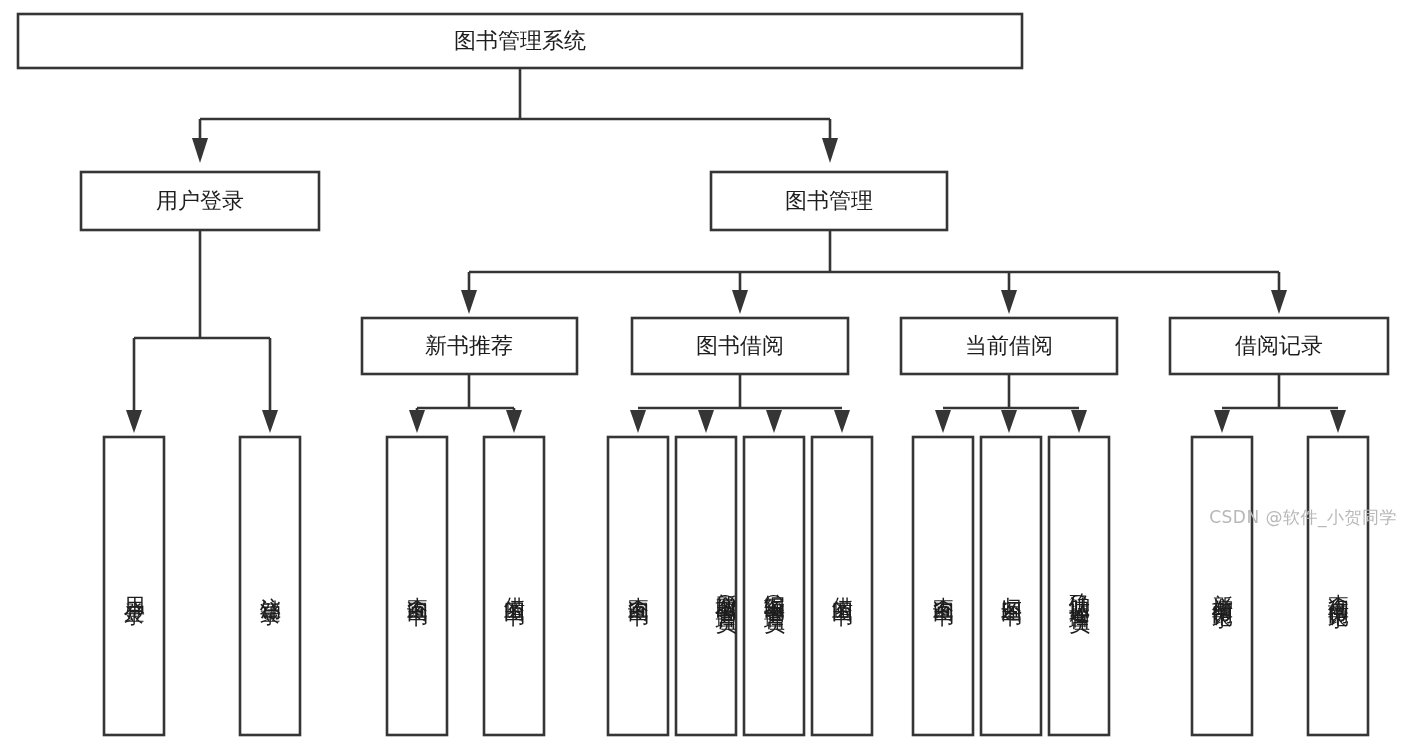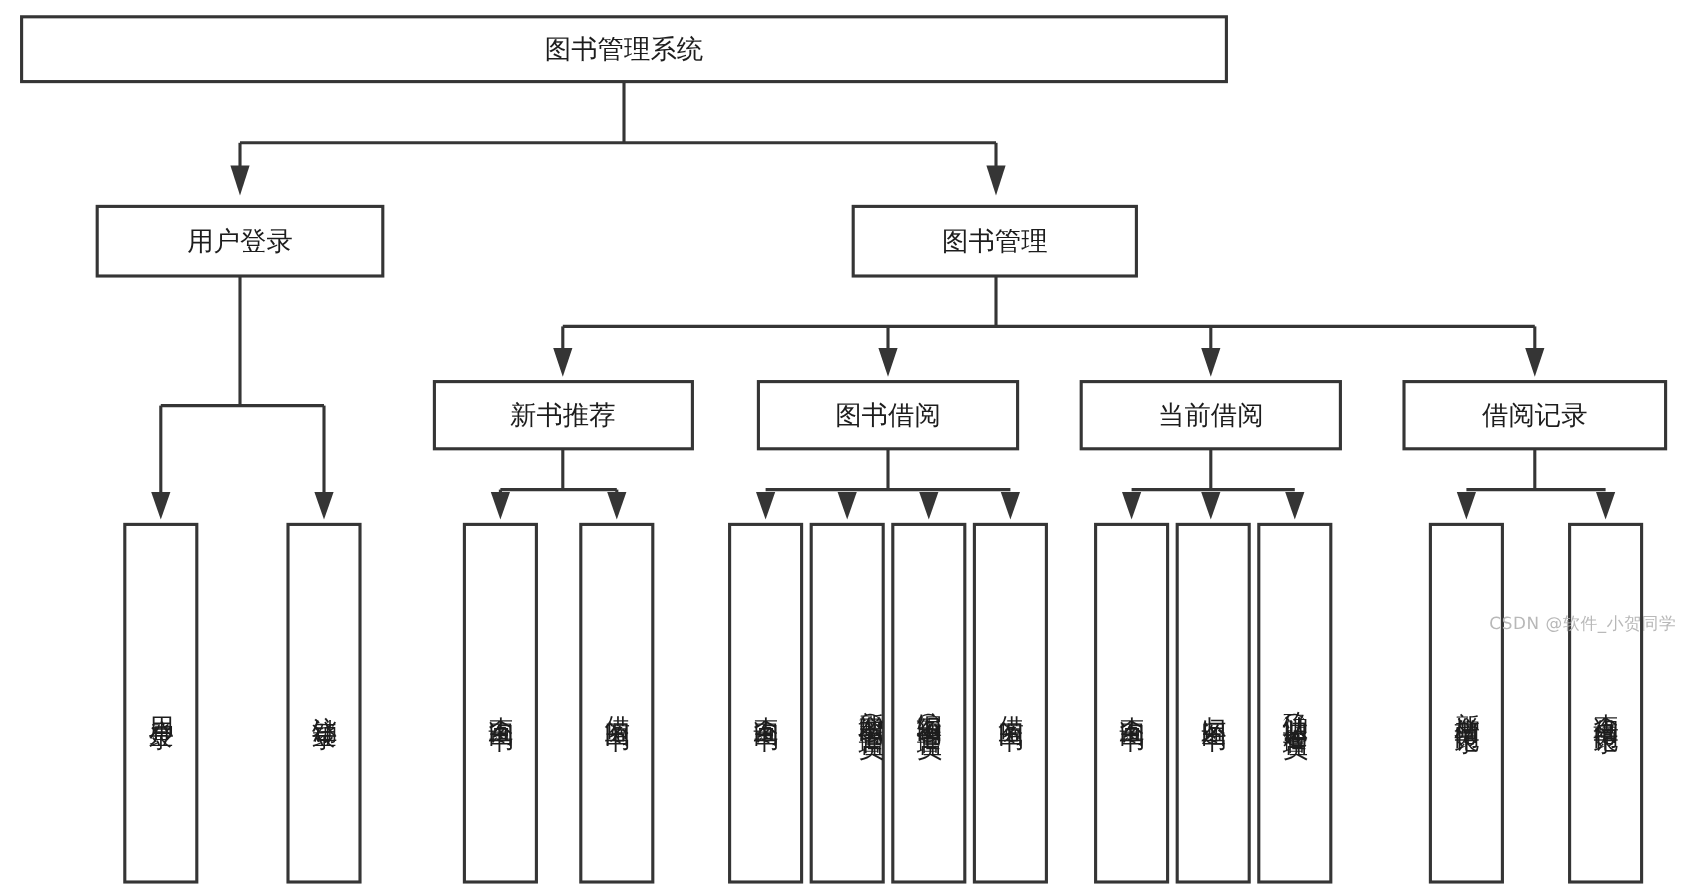--- a/index.html
+++ b/index.html
@@ -67,21 +67,21 @@
     color: #1d1d1d;
     white-space: nowrap;
     text-align: center;
     pointer-events: none;
   }
   #watermark {
     position: absolute;
     right: 8px;
     bottom: 4px;
     font-family: "DejaVu Sans", "Liberation Sans", sans-serif;
-    font-size: 14px;
+    font-size: 17px;
     color: #b8b8b8;
     letter-spacing: 0.5px;
     white-space: nowrap;
   }
 </style>
 </head>
 <body>
 
 <div id="diagram-root">
 

